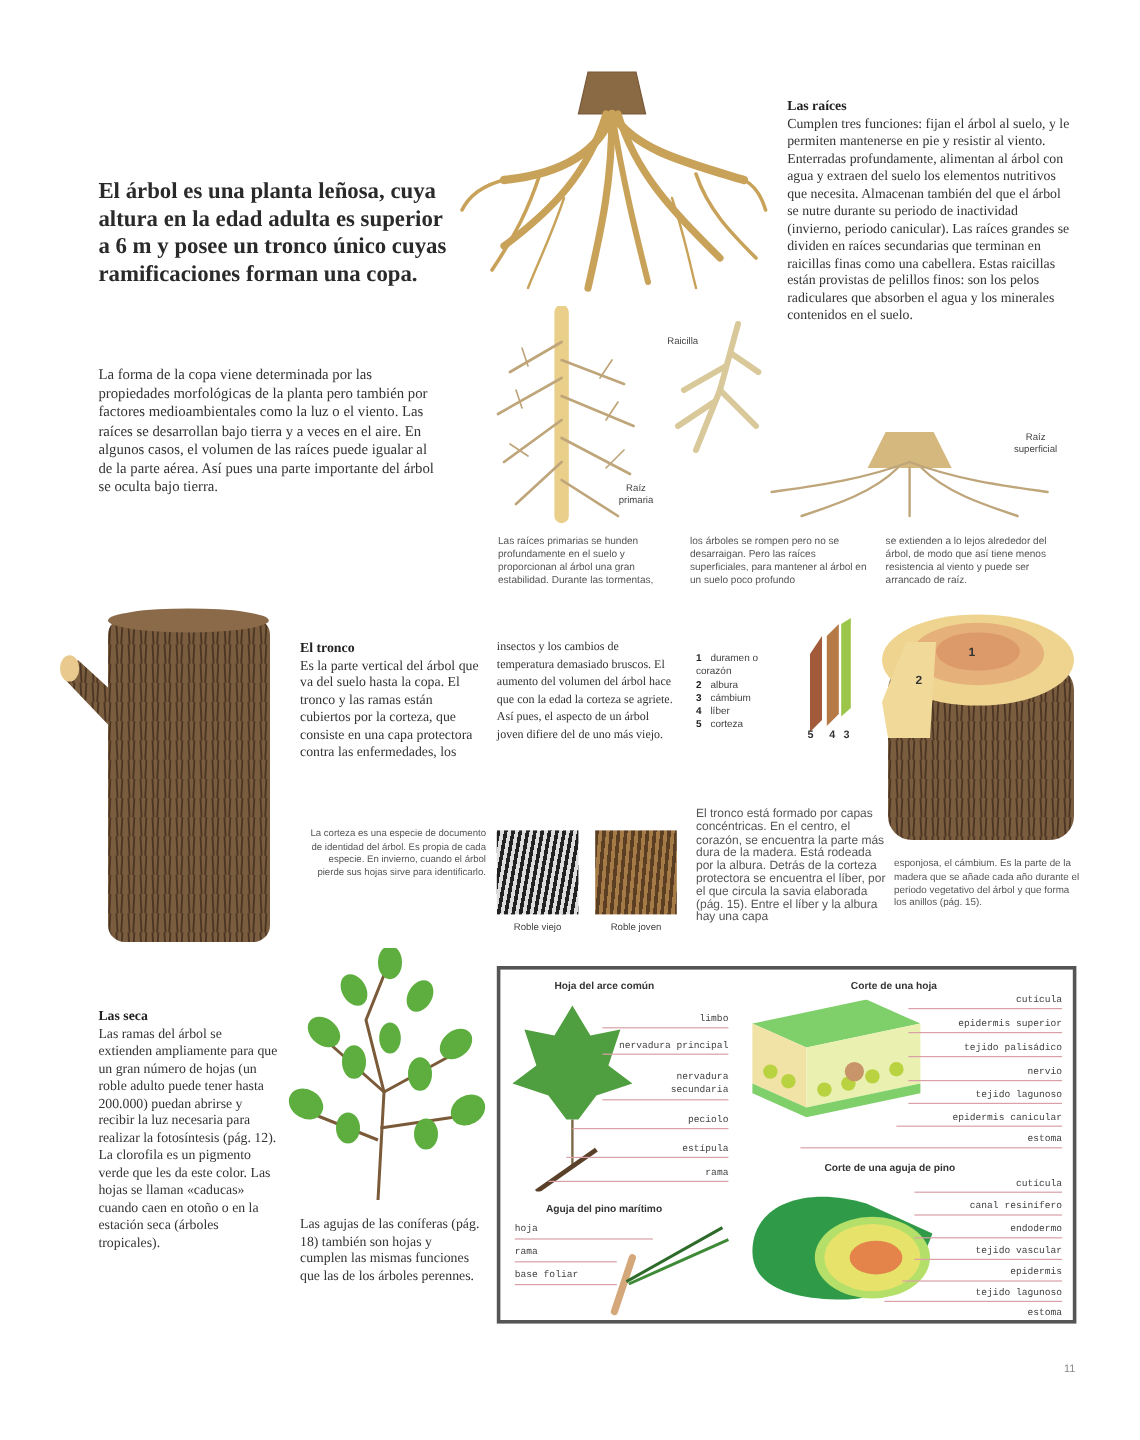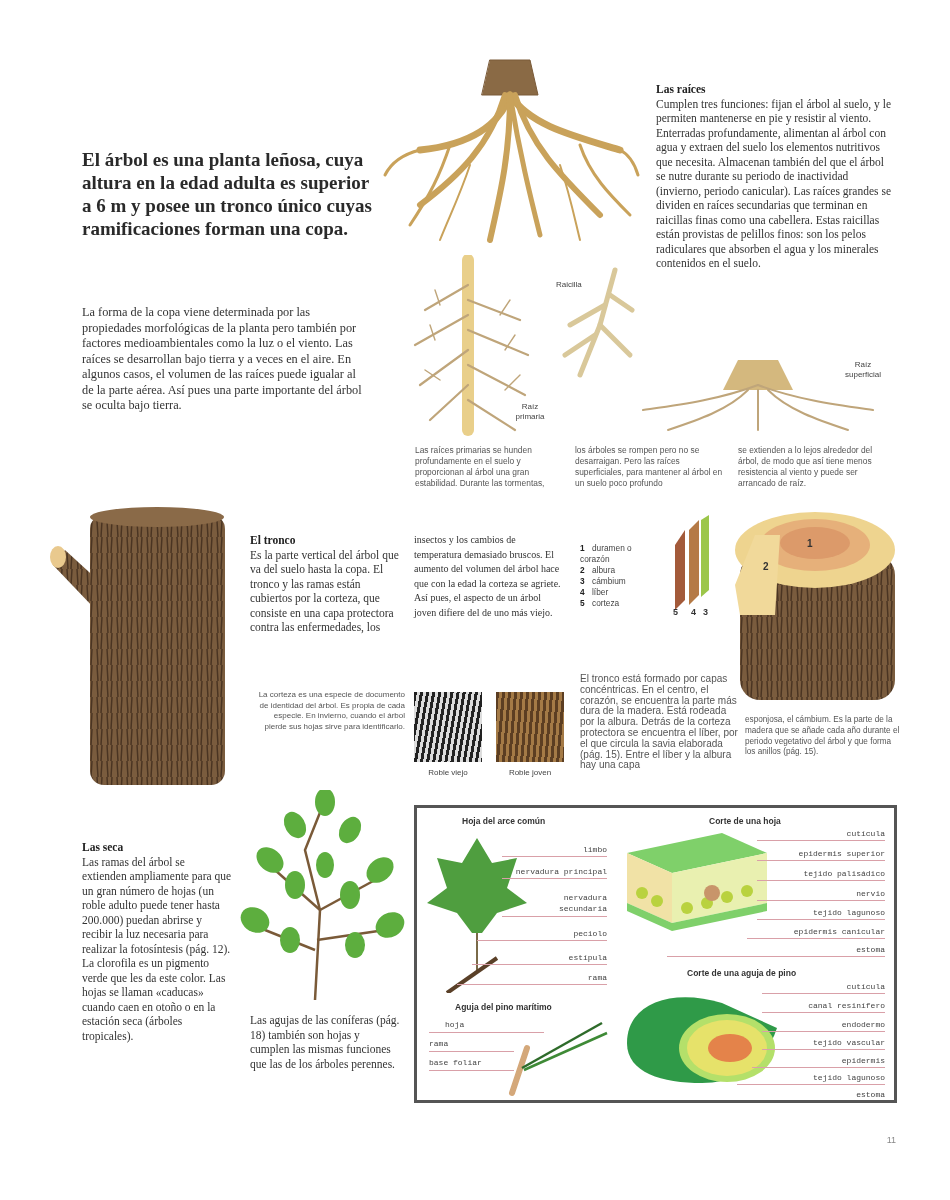--- a/index.html
+++ b/index.html
@@ -221,21 +221,21 @@
   <div class="lbl" style="left:380px; top:81px; width:88px;">nervio</div>
   <div class="lline" style="left:340px; top:111px; width:128px;"></div>
   <div class="lbl" style="left:370px; top:100px; width:98px;">tejido lagunoso</div>
   <div class="lline" style="left:330px; top:130px; width:138px;"></div>
   <div class="lbl" style="left:360px; top:119px; width:108px;">epidermis canicular</div>
   <div class="lline" style="left:250px; top:148px; width:218px;"></div>
   <div class="lbl" style="left:380px; top:137px; width:88px;">estoma</div>
 
   <div class="abs box-title" style="left:38px; top:194px;">Aguja del pino marítimo</div>
   <div class="lline" style="left:12px; top:224px; width:115px;"></div>
-  <div class="lbl" style="left:12px; top:212px; text-align:right;margin-left:16px;">hoja</div>
+  <div class="lbl" style="left:12px; top:212px; text-align:right;">hoja</div>
   <div class="lline" style="left:12px; top:243px; width:85px;"></div>
   <div class="lbl" style="left:12px; top:231px; text-align:left;">rama</div>
   <div class="lline" style="left:12px; top:262px; width:85px;"></div>
   <div class="lbl" style="left:12px; top:250px; text-align:left;">base foliar</div>
   <svg class="abs" style="left:90px; top:210px;" width="110" height="80">
     <path d="M5 75 L20 30" stroke="#d4a87a" stroke-width="6" stroke-linecap="round"></path>
     <path d="M15 50 L95 5" stroke="#2e6b2a" stroke-width="2.5"></path>
     <path d="M17 52 L100 15" stroke="#3e8a36" stroke-width="2.5"></path>
   </svg>
 

